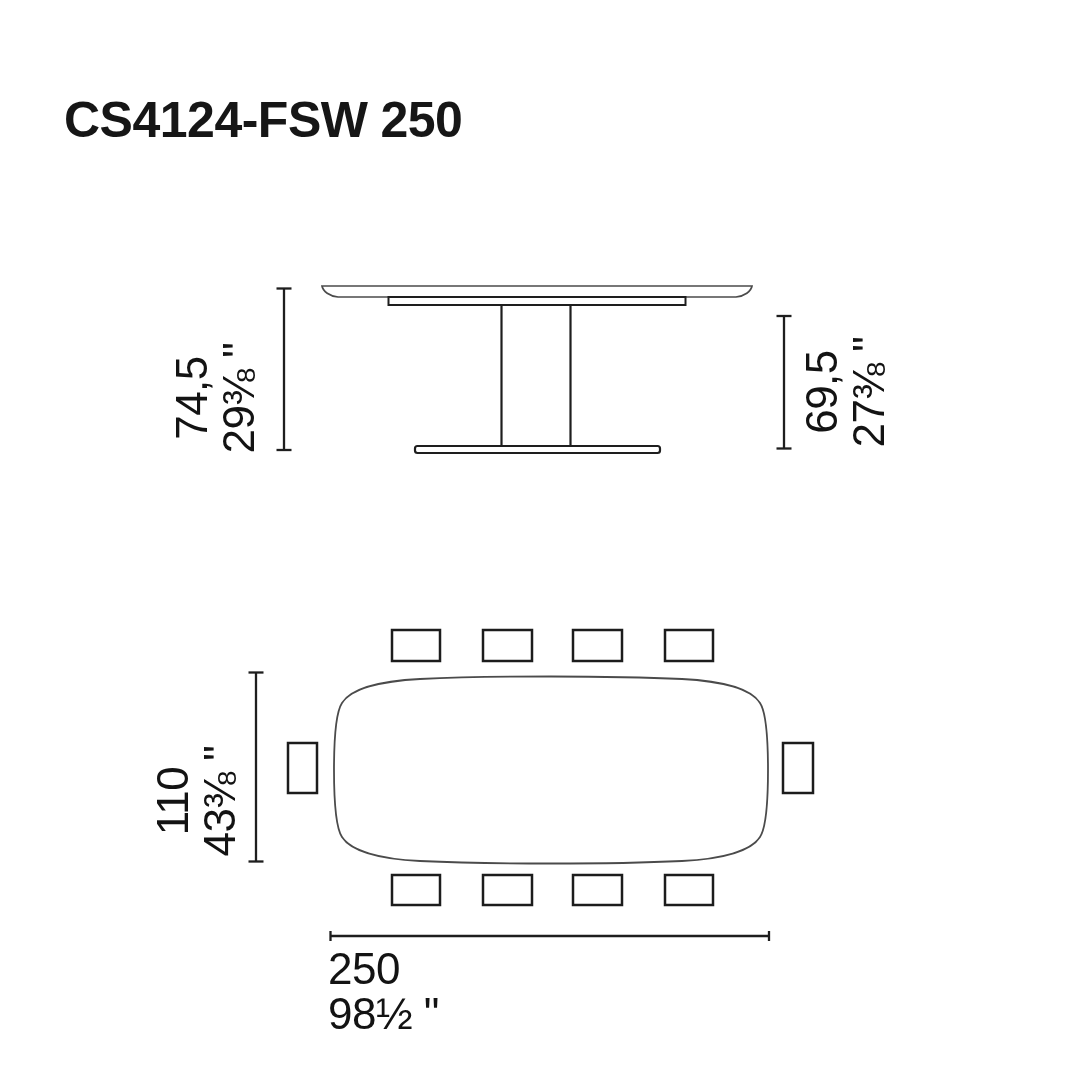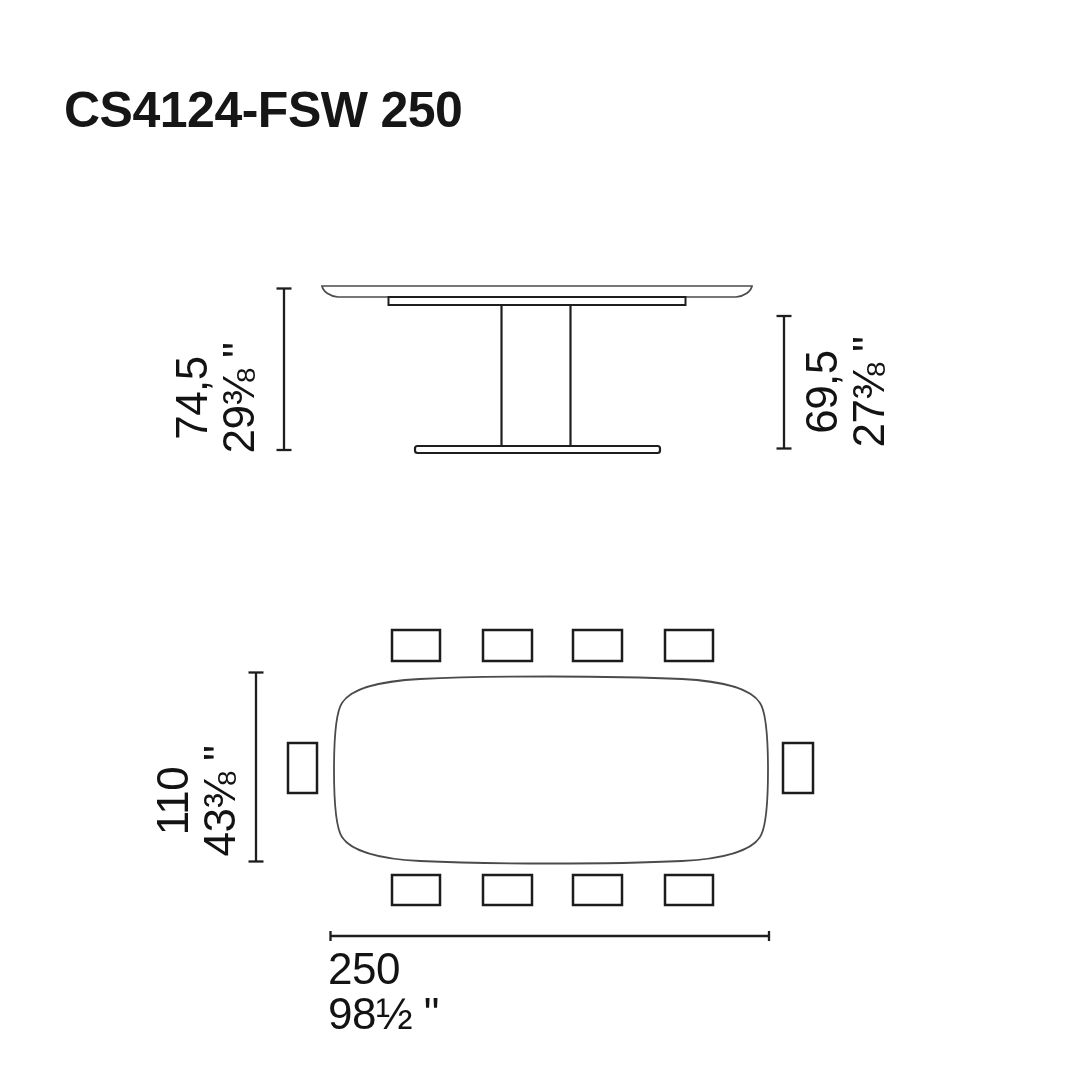--- a/index.html
+++ b/index.html
@@ -3,21 +3,21 @@
 <meta charset="utf-8">
 <style>
   html,body{margin:0;padding:0;}
   body{
     width:1080px;height:1080px;position:relative;overflow:hidden;
     background:#ffffff;
     font-family:"Liberation Sans", sans-serif;
     color:#131313;
   }
   .title{
-    position:absolute;left:64px;top:81px;
+    position:absolute;left:64px;top:91px;
     font-size:50px;font-weight:700;letter-spacing:-0.5px;color:#161616;
     white-space:nowrap;
   }
   .title .size{font-weight:900;margin-left:13px;}
   svg.canvas{position:absolute;left:0;top:0;}
   .dim-v{
     position:absolute;
     transform:translate(-50%,-50%) rotate(-90deg);
     display:flex;flex-direction:column;align-items:center;
     font-size:44px;line-height:47px;letter-spacing:-0.5px;

